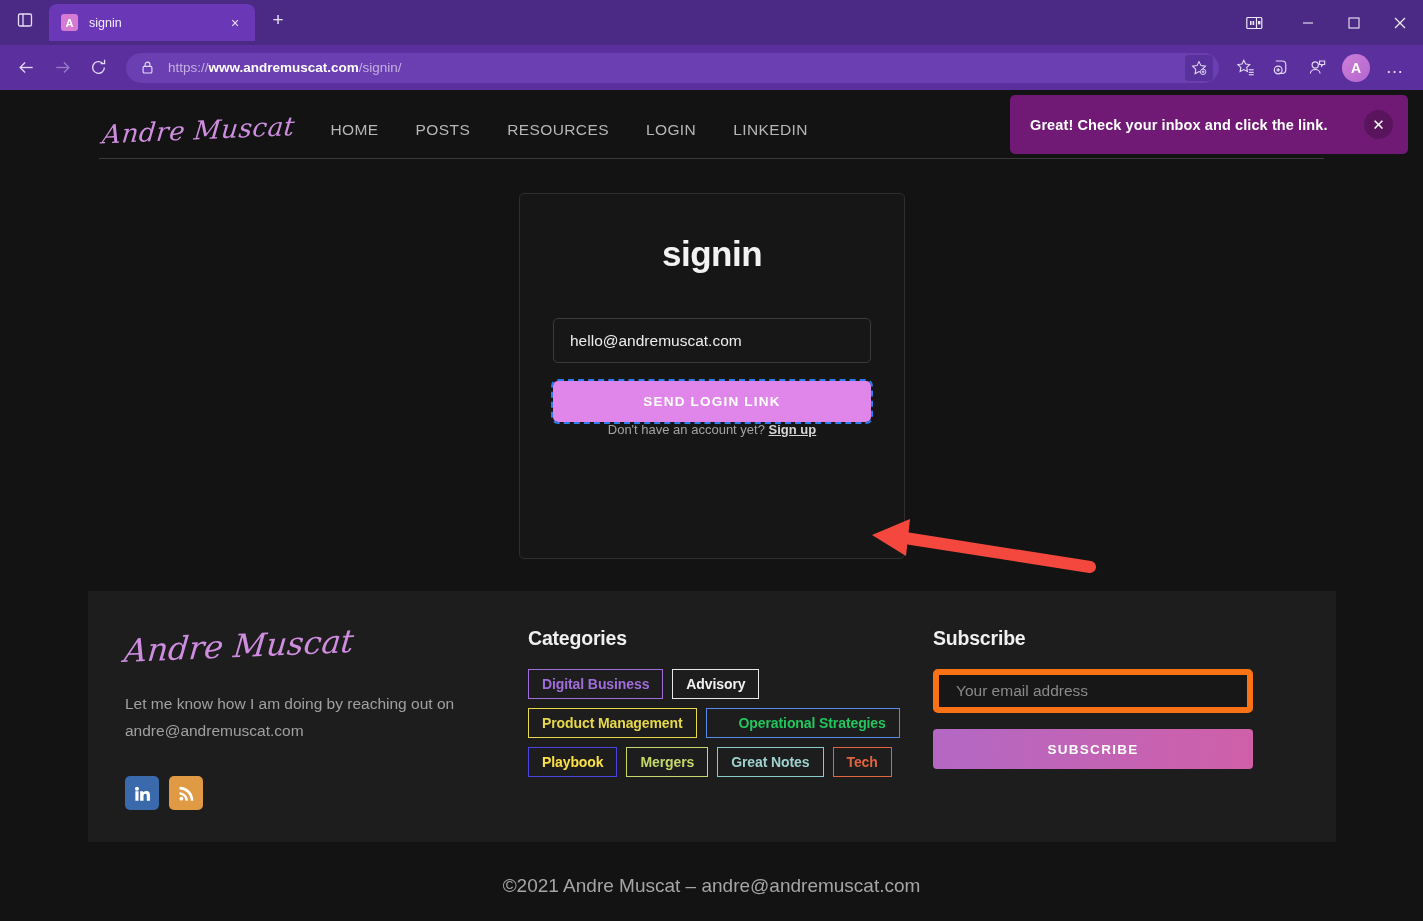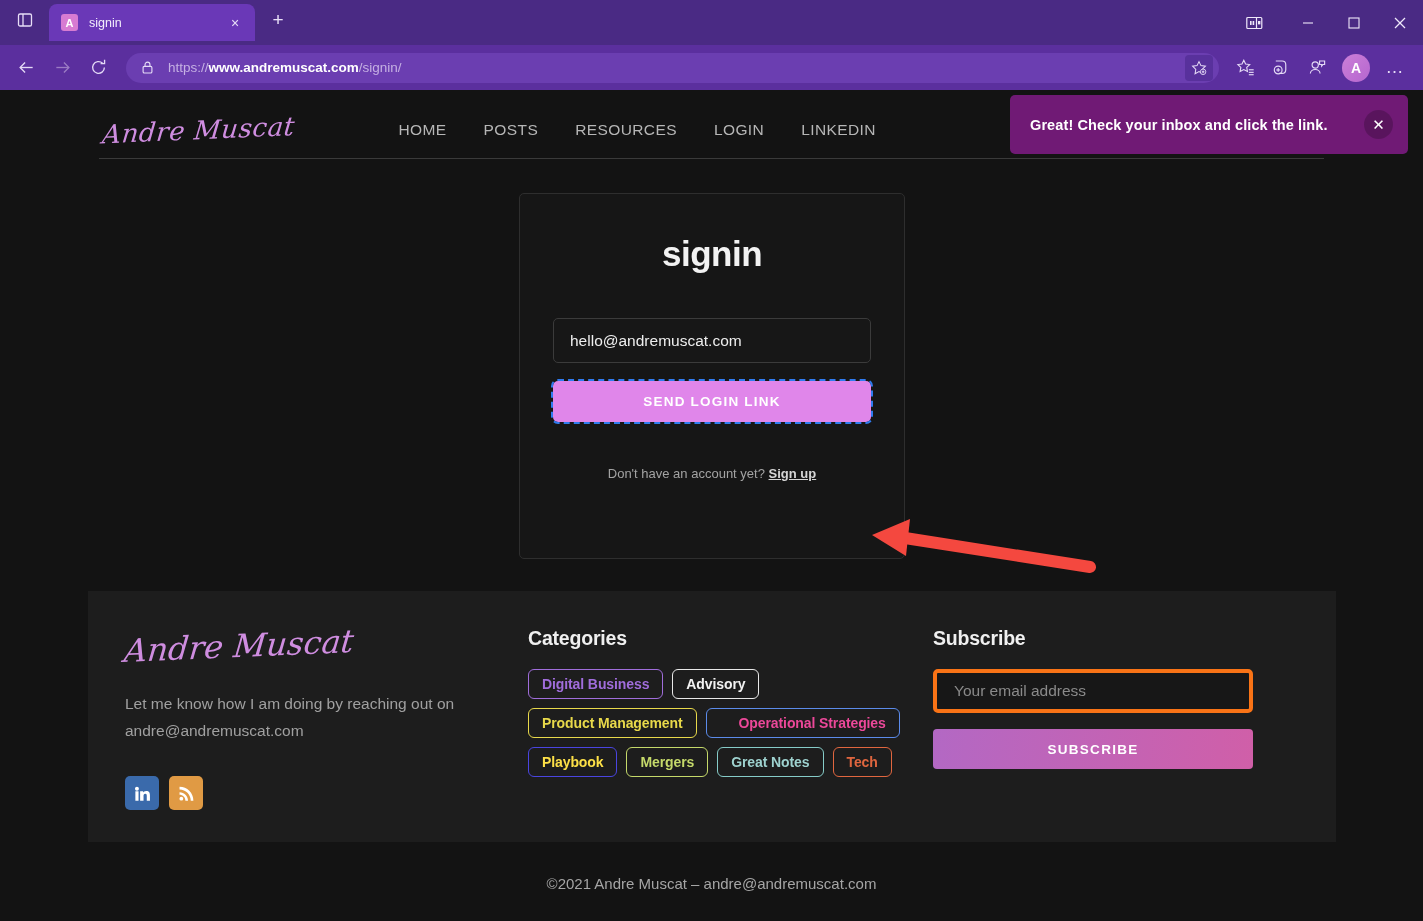--- a/index.html
+++ b/index.html
@@ -116,21 +116,21 @@
     width: 1225px; margin: 0 auto; padding-top: 12px;
     display: flex; align-items: center; height: 68px;
   }
   .logo {
     font-family: "DejaVu Serif", serif;
     font-style: italic; font-size: 26px; color: #cf8de0;
     transform: skewX(-8deg) rotate(-2.5deg);
     letter-spacing: 0.5px; white-space: nowrap;
     margin-left: 4px; padding-right: 10px;
   }
-  .mainnav { display: flex; align-items: center; margin-left: 94px; gap: 37px; }
+  .mainnav { display: flex; align-items: center; margin-left: 26px; gap: 37px; }
   .mainnav a {
     color: #b6b6b6; font-size: 15.5px; letter-spacing: 0.4px;
     text-decoration: none; white-space: nowrap;
   }
   .header-rule {
     width: 1225px; margin: 0 auto; height: 1px; background: #3a3a3a;
   }
 
   
   .notif {
@@ -174,21 +174,21 @@
   }
   .send-btn {
     width: 100%; height: 41px; margin-top: 18px;
     background: #e086ea; border: none; border-radius: 5px;
     color: #ffffff; font-size: 13.5px; font-weight: bold;
     letter-spacing: 1.2px; outline: 2px dashed #2f7bf0;
     outline-offset: 0px;
     font-family: "Liberation Sans", sans-serif;
   }
   .card-foot {
-    text-align: center; margin-top: 44px; font-size: 13px;
+    text-align: center; font-size: 13px;
     color: #a3a3a3;
   }
   .card-foot a { color: #d6d6d6; text-decoration: underline; font-weight: bold; }
 
   
   .arrow-svg {
     position: absolute; left: 860px; top: 425px;
     width: 245px; height: 70px; pointer-events: none;
   }
 
@@ -219,45 +219,45 @@
   .soc.li { background: #3a6aab; }
   .soc.rss { background: #e09a44; }
   .soc svg { width: 19px; height: 19px; fill: #ffffff; }
 
   .fhead {
     color: #f0f0f0; font-size: 19.5px; font-weight: bold;
     letter-spacing: -0.2px;
   }
   .tags { display: flex; flex-wrap: wrap; gap: 9px; margin-top: 19px; }
   .tag {
-    height: 30px; padding: 0 13px; border-radius: 6px;
+    height: 30px; padding: 0 13px; border-radius: 0;
     border: 1px solid; display: flex; align-items: center;
     font-size: 14px; font-weight: bold; background: transparent;
     white-space: nowrap; letter-spacing: -0.1px;
   }
 
   .sub-input {
     width: 320px; height: 44px; margin-top: 19px;
-    background: #171717; border: 4px solid #f97316;
+    background: #171717; border: 6px solid #f97316;
     border-radius: 5px; color: #e4e4e4; font-size: 15.5px;
     padding: 0 17px; font-family: "Liberation Sans", sans-serif;
     outline: none;
   }
   .sub-input::placeholder { color: #8a8a8a; }
   .sub-btn {
     width: 320px; height: 40px; margin-top: 16px;
     background: linear-gradient(95deg,#b368c4 0%,#d05fa8 100%);
     border: none; border-radius: 4px; color: #ffffff;
     font-size: 13.5px; font-weight: bold; letter-spacing: 1.3px;
     font-family: "Liberation Sans", sans-serif;
   }
 
   .copyright {
     position: absolute; top: 785px; left: 0; width: 1423px;
-    text-align: center; color: #a5a5a5; font-size: 15px;
+    text-align: center; color: #a5a5a5; font-size: 19px;
   }
 </style>
 </head>
 <body>
 
 <div class="browser">
 
   <div class="tabstrip">
     <div class="tabstrip-left">
       <div class="tab-list-btn">
@@ -422,21 +422,21 @@
           </div>
         </div>
       </div>
 
       <div class="fcol-2">
         <div class="fhead">Categories</div>
         <div class="tags">
           <span class="tag" style="border-color:#a06ddb;color:#a06ddb;">Digital Business</span>
           <span class="tag" style="border-color:#e8e8e8;color:#f2f2f2;">Advisory</span>
           <span class="tag" style="border-color:#e8d94a;color:#e8d94a;">Product Management</span>
-          <span class="tag" style="border-color:#5b8bea;color:#ec4899;padding-left:32px;">Operational Strategies</span>
+          <span class="tag" style="border-color:#5b8bea;color:#22c55e;padding-left:32px;">Operational Strategies</span>
           <span class="tag" style="border-color:#4a45e0;color:#fde047;">Playbook</span>
           <span class="tag" style="border-color:#c5d96a;color:#c5d96a;">Mergers</span>
           <span class="tag" style="border-color:#86ccc8;color:#9ed2cf;">Great Notes</span>
           <span class="tag" style="border-color:#e0663f;color:#e0663f;">Tech</span>
         </div>
       </div>
 
       <div class="fcol-3">
         <div class="fhead">Subscribe</div>
         <input class="sub-input" type="text" placeholder="Your email address" style="">

